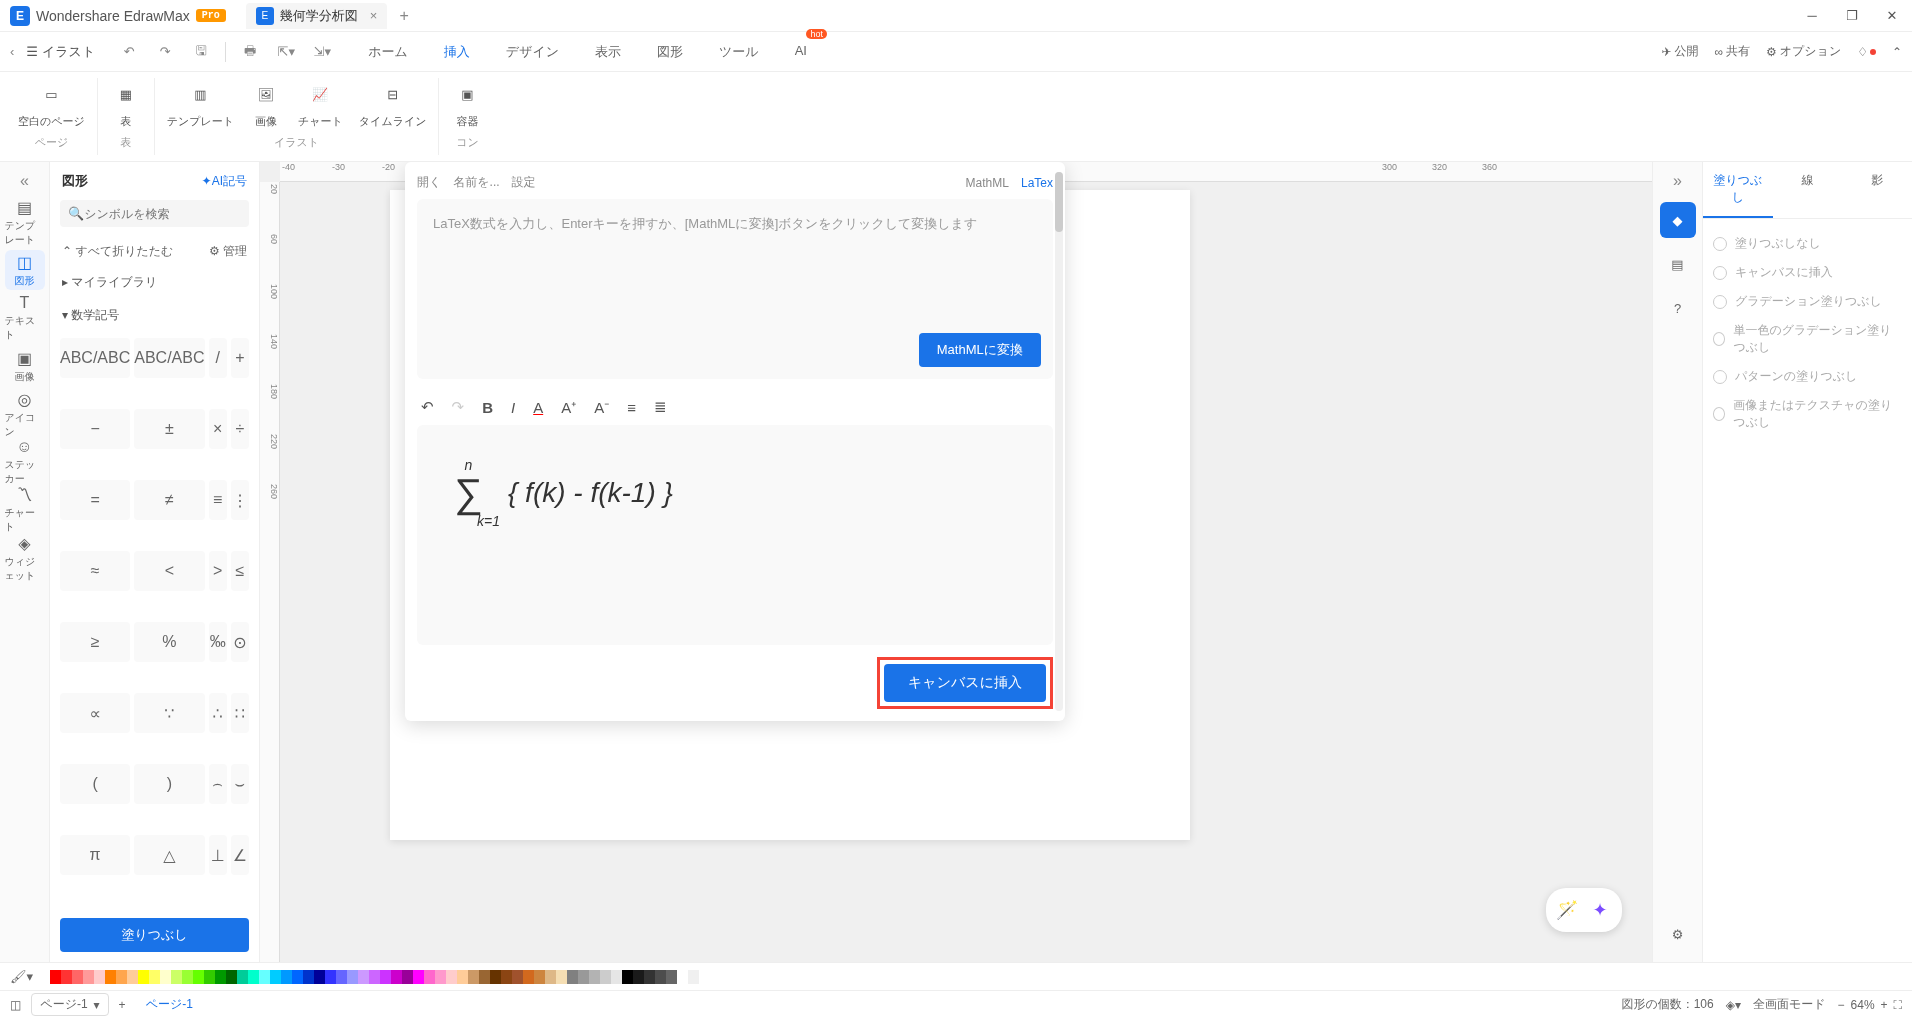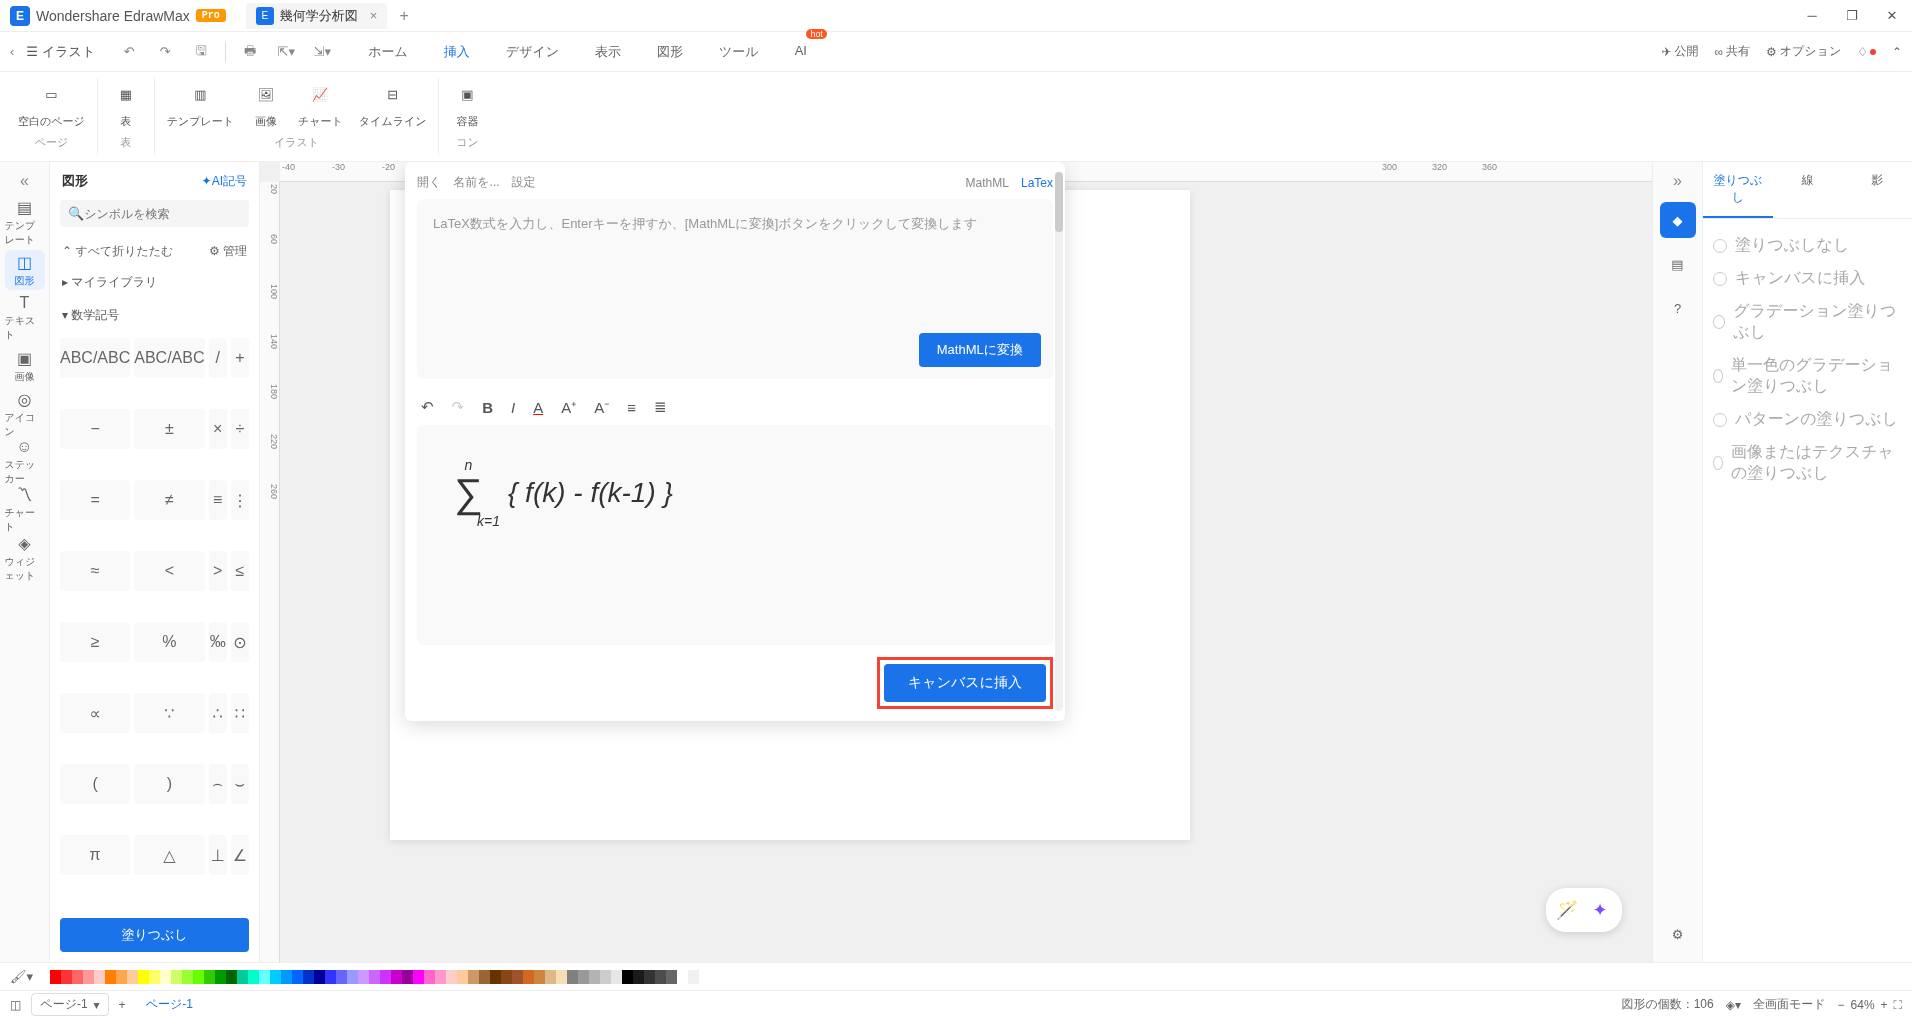--- a/index.html
+++ b/index.html
@@ -109,21 +109,21 @@
 .right-nav-item { width: 36px; height: 36px; display: flex; align-items: center; justify-content: center; cursor: pointer; border-radius: 6px; margin-bottom: 8px; color: #666; }
 .right-nav-item.active { background: #1a73e8; color: #fff; }
 .right-nav-bottom { margin-top: auto; margin-bottom: 10px; }
 
 
 .right-panel { width: 210px; background: #fff; border-left: 1px solid #eee; }
 .right-tabs { display: flex; border-bottom: 1px solid #eee; justify-content: space-between; }
 .right-tab { flex: 1; text-align: center; padding: 10px; font-size: 12px; cursor: pointer; color: #666; }
 .right-tab.active { color: #1a73e8; border-bottom: 2px solid #1a73e8; }
 .fill-options { padding: 10px; }
-.fill-opt { display: flex; align-items: center; padding: 6px 0; font-size: 16px; color: #aaa; }
+.fill-opt { display: flex; align-items: center; padding: 6px 0; font-size: 12px; color: #aaa; }
 .fill-radio { width: 14px; height: 14px; border: 1px solid #ccc; border-radius: 50%; margin-right: 8px; }
 
 
 .color-bar { height: 28px; display: flex; align-items: center; padding: 0 10px; border-top: 1px solid #eee; }
 .color-dropper { margin-right: 6px; color: #666; }
 .color-swatches { display: flex; flex-wrap: nowrap; overflow: hidden; flex: 1; }
 .color-sw { width: 11px; height: 14px; cursor: pointer; }
 
 
 .status-bar { height: 28px; display: flex; align-items: center; padding: 0 10px; border-top: 1px solid #eee; font-size: 12px; color: #666; }

